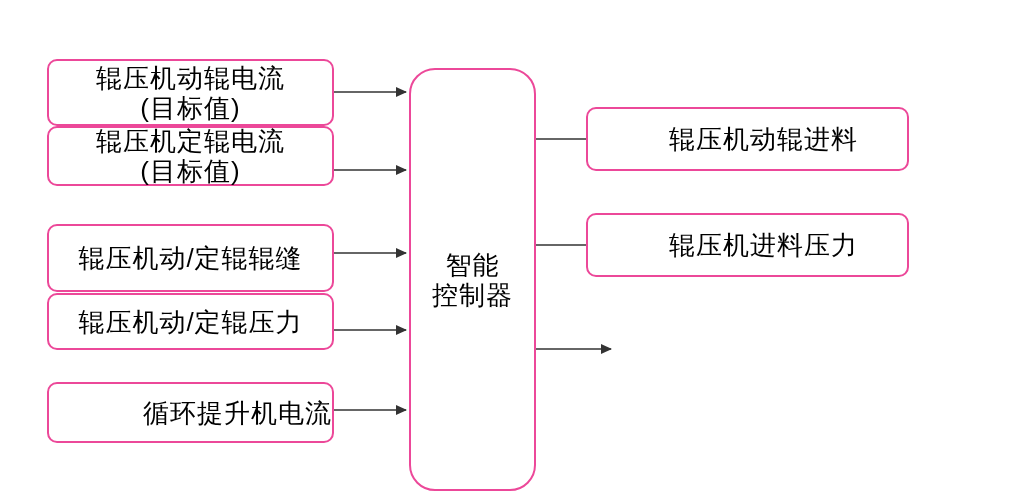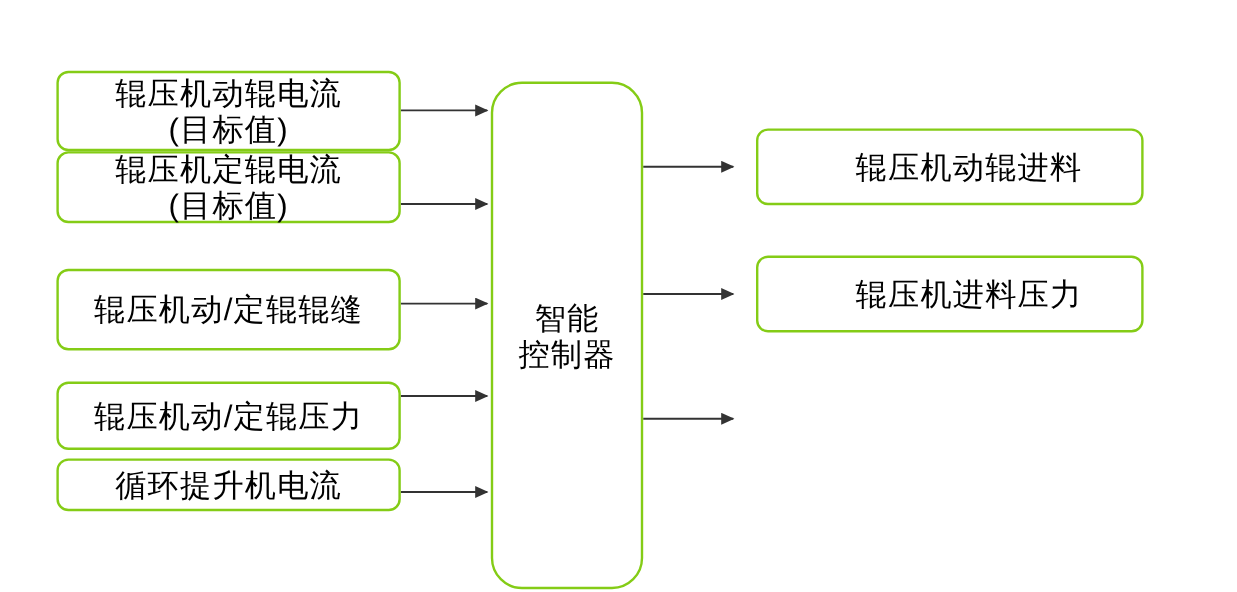--- a/index.html
+++ b/index.html
@@ -9,51 +9,51 @@
     height: 493px;
     background: #ffffff;
     font-family: "Liberation Sans", "DejaVu Sans", sans-serif;
     color: #000000;
     overflow: hidden;
   }
   .node {
     position: absolute;
     box-sizing: border-box;
     background: #ffffff;
-    border: 2px solid #84cc16;
+    border: 2px solid #ec4899;
     border-radius: 10px;
     display: flex;
     flex-direction: column;
     align-items: center;
     justify-content: center;
     text-align: center;
     font-size: 26px;
     line-height: 30px;
     letter-spacing: 1px;
   }
   .node .l:empty { display: none; }
 
   
   .in  { left: 47px; width: 287px; }
   .in1 { top: 59px;  height: 67px; }
   .in2 { top: 126px; height: 60px; }
   .in3 { top: 224px; height: 68px; }
-  .in4 { top: 318px; height: 57px; }
-  .in5 { top: 382px; height: 44px; }
+  .in4 { top: 293px; height: 57px; }
+  .in5 { top: 382px; height: 61px; align-items: flex-end; }
 
   
   .ctrl {
     left: 409px; top: 36px;
     width: 127px; height: 423px;
     border-radius: 26px;
     margin-top: 32px;
   }
 
   
-  .out  { left: 630px; width: 323px; height: 64px; padding-left: 32px; }
+  .out  { left: 586px; width: 323px; height: 64px; padding-left: 32px; }
   .out1 { top: 107px; }
   .out2 { top: 213px; }
   .out3 { top: 317px; }
 
   .arrows {
     position: absolute;
     left: 0; top: 0;
     width: 1031px; height: 493px;
     pointer-events: none;
   }

